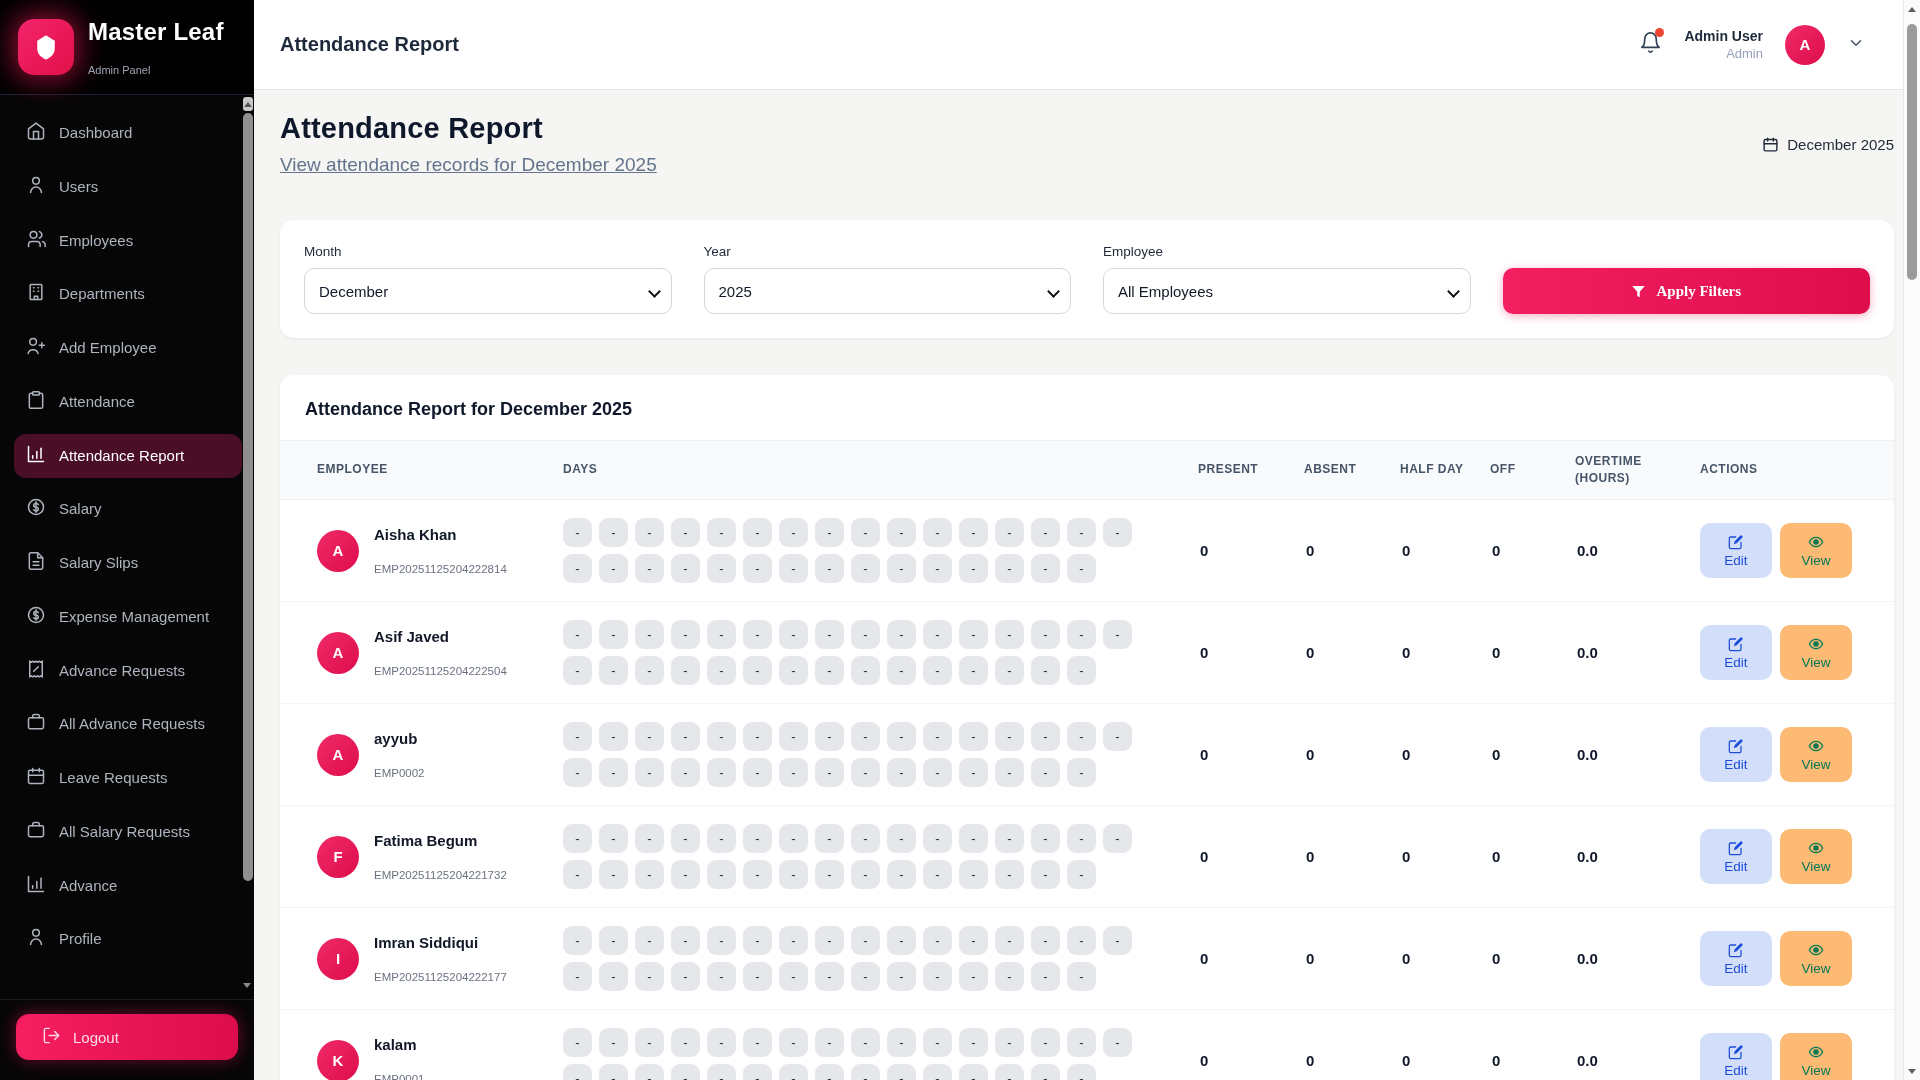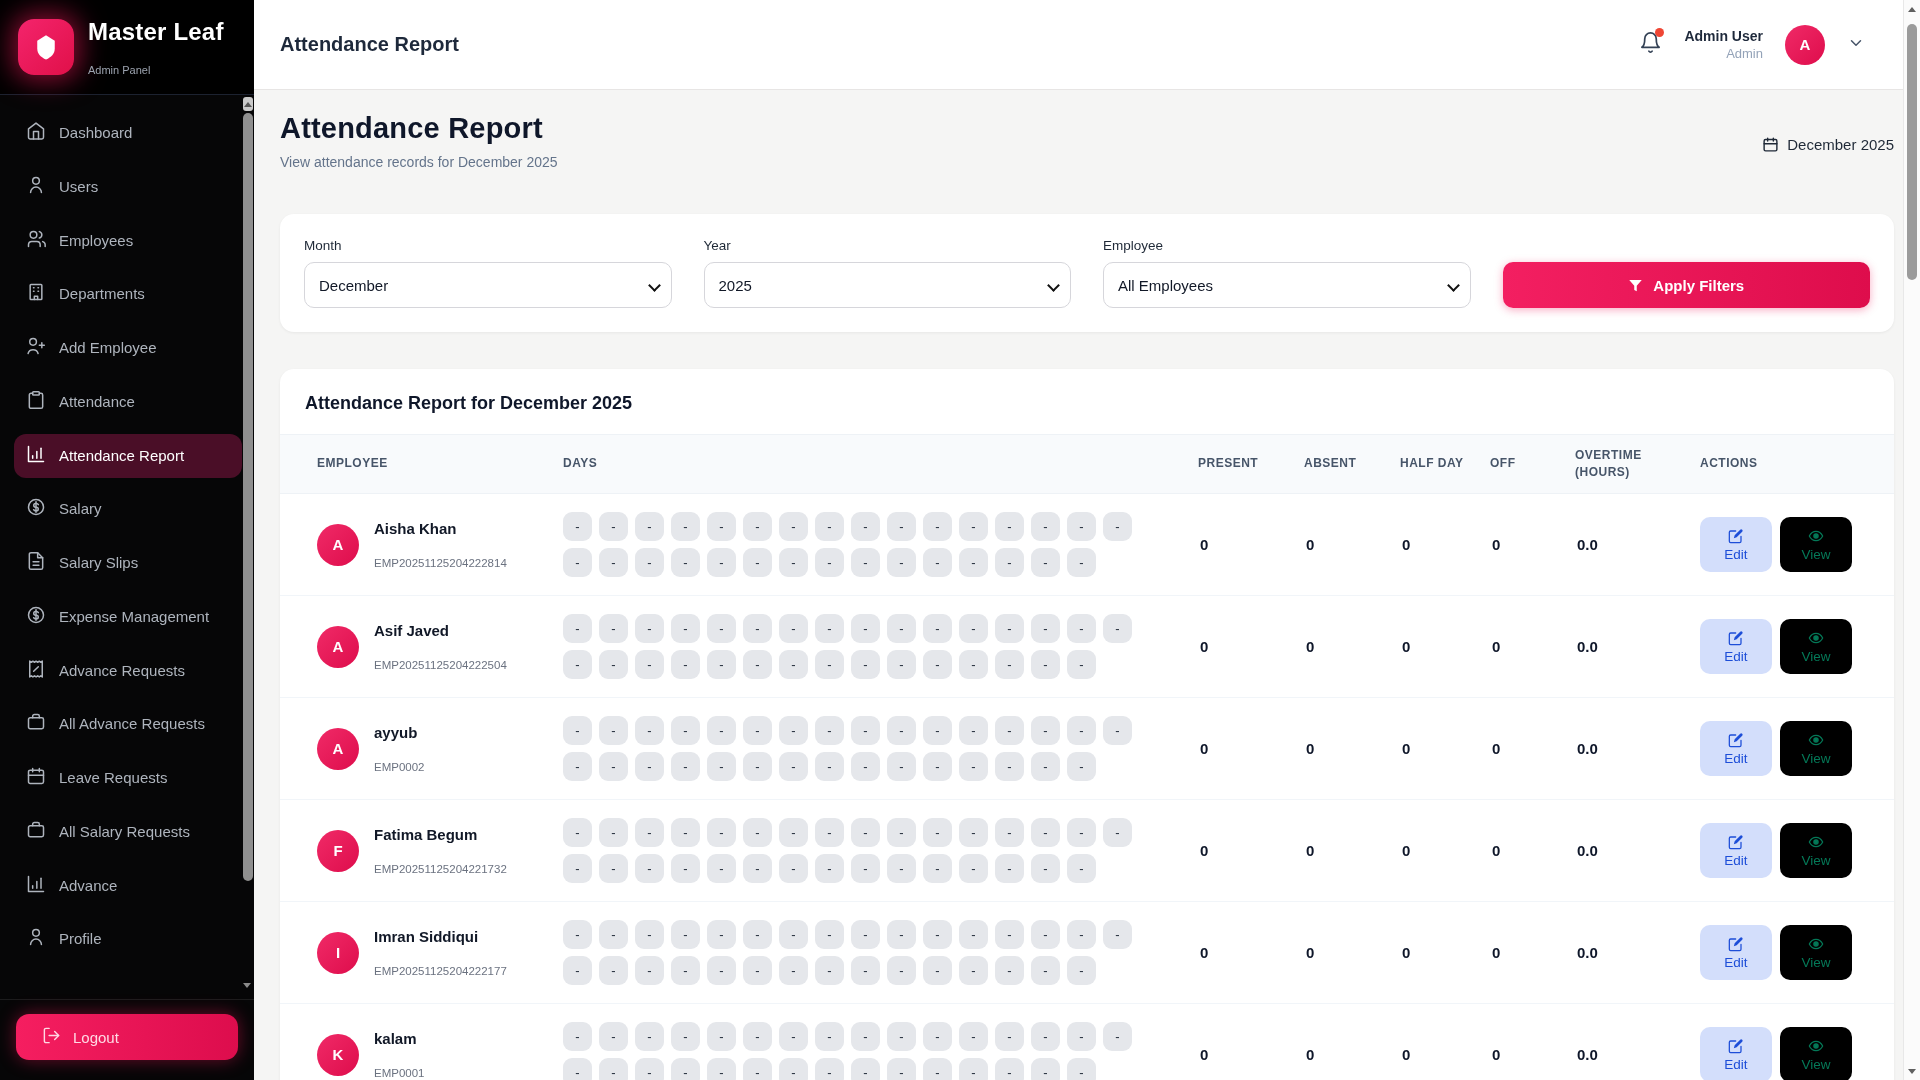--- a/index.html
+++ b/index.html
@@ -57,41 +57,41 @@
   .user-name { font-size:14px; font-weight:700; color:#1e293b; }
   .user-role { font-size:13px; color:#94a3b8; margin-top:2px; }
   .avatar { width:40px; height:40px; border-radius:50%;
     background:linear-gradient(135deg,#f02a67,#de0d4c); color:#fff; font-weight:700;
     font-size:15px; display:flex; align-items:center; justify-content:center; cursor:pointer; }
   .chev svg { width:18px; height:18px; color:#475569; }
 
   .content { flex:1; background:#f5f5f4; padding:22px 26px 0 26px; overflow:hidden; }
   .page-head { display:flex; justify-content:space-between; align-items:flex-start; }
   .page-title { font-size:29px; font-weight:800; color:#0f172a; letter-spacing:.2px; }
-  .page-sub { font-size:14px; color:#64748b; margin-top:9px; }
+  .page-sub { font-size:19px; color:#64748b; margin-top:9px;text-decoration:underline; }
   .date-badge { display:flex; align-items:center; gap:8px; font-size:15px;
     color:#1f2937; margin-top:24px; }
   .date-badge svg { width:17px; height:17px; }
 
   
   .card { background:#fff; border-radius:14px; box-shadow:0 1px 3px rgba(0,0,0,.06); }
   .filters-card { margin-top:44px; padding:24px; display:grid;
     grid-template-columns:1fr 1fr 1fr 1fr; gap:32px; align-items:end; }
   .f-label { font-size:13.5px; font-weight:500; color:#1f2937; margin-bottom:9px; }
   .f-select { width:100%; height:46px; border:1px solid #d6d6db; border-radius:10px;
     background:#fff; font-size:15px; color:#111827; padding:0 14px;
     font-family:inherit; appearance:none; -webkit-appearance:none; cursor:pointer; }
   .select-wrap { position:relative; }
   .select-wrap:after { content:""; position:absolute; right:13px; top:19px;
     border-left:2px solid #111; border-bottom:2px solid #111; width:7px; height:7px;
     transform:rotate(-45deg); pointer-events:none; }
   .apply-btn { height:46px; border:none; border-radius:10px; cursor:pointer;
     background:linear-gradient(90deg,#f31f61,#de0d4c); color:#fff; font-size:15px;
     font-weight:700; display:flex; align-items:center; justify-content:center;
-    gap:10px; font-family:Liberation Sans, sans-serif; box-shadow:0 2px 8px rgba(236,21,85,.35); }
+    gap:10px; font-family:Liberation Serif, serif; box-shadow:0 2px 8px rgba(236,21,85,.35); }
   .apply-btn svg { width:15px; height:15px; }
 
   
   .table-card { margin-top:37px; padding-bottom:4px; overflow:hidden; }
   .table-title { font-size:18px; font-weight:700; color:#0f172a; padding:24px 25px 20px; }
   .tgrid { display:grid;
     grid-template-columns:283px 615px 106px 96px 90px 85px 145px 1fr; align-items:center; }
   .thead { background:#f8fafc; min-height:60px;
     border-top:1px solid #eef2f6; border-bottom:1px solid #eef2f6; }
   .th { font-size:12px; font-weight:600; color:#475569; letter-spacing:.5px;
@@ -110,21 +110,21 @@
   .day-cell { width:29px; height:29px; border-radius:9px; background:#e5e7eb;
     color:#1f2937; font-size:13px; display:inline-flex; align-items:center;
     justify-content:center; }
   .stat { font-size:15px; font-weight:700; color:#0f172a; padding-left:22px; }
   .actions-cell { display:flex; gap:8px; }
   .act-btn { width:72px; height:55px; border:none; border-radius:10px; cursor:pointer;
     display:flex; flex-direction:column; align-items:center; justify-content:center;
     gap:3px; font-size:13.5px; font-family:inherit; }
   .act-btn svg { width:16px; height:16px; }
   .edit-btn { background:#d3defb; color:#1d4ed8; }
-  .view-btn { background:#000000; color:#047857; }
+  .view-btn { background:#fdba74; color:#047857; }
 
   
   .page-scrollbar { position:absolute; top:0; right:0; width:17px; height:1080px;
     background:#fbfbfb; border-left:1px solid #e8e8e8; z-index:10; }
   .page-scrollbar .tri-up { margin:7px auto 0; border-bottom-color:#606060; }
   .page-scrollbar .thumb { position:absolute; top:24px; left:3px; width:10px;
     height:256px; background:#9b9b9b; border-radius:6px; }
   .page-scrollbar .bottom-arrow { position:absolute; bottom:6px; left:4px; }
   .page-scrollbar .tri-down { border-top-color:#606060; }
 </style>

